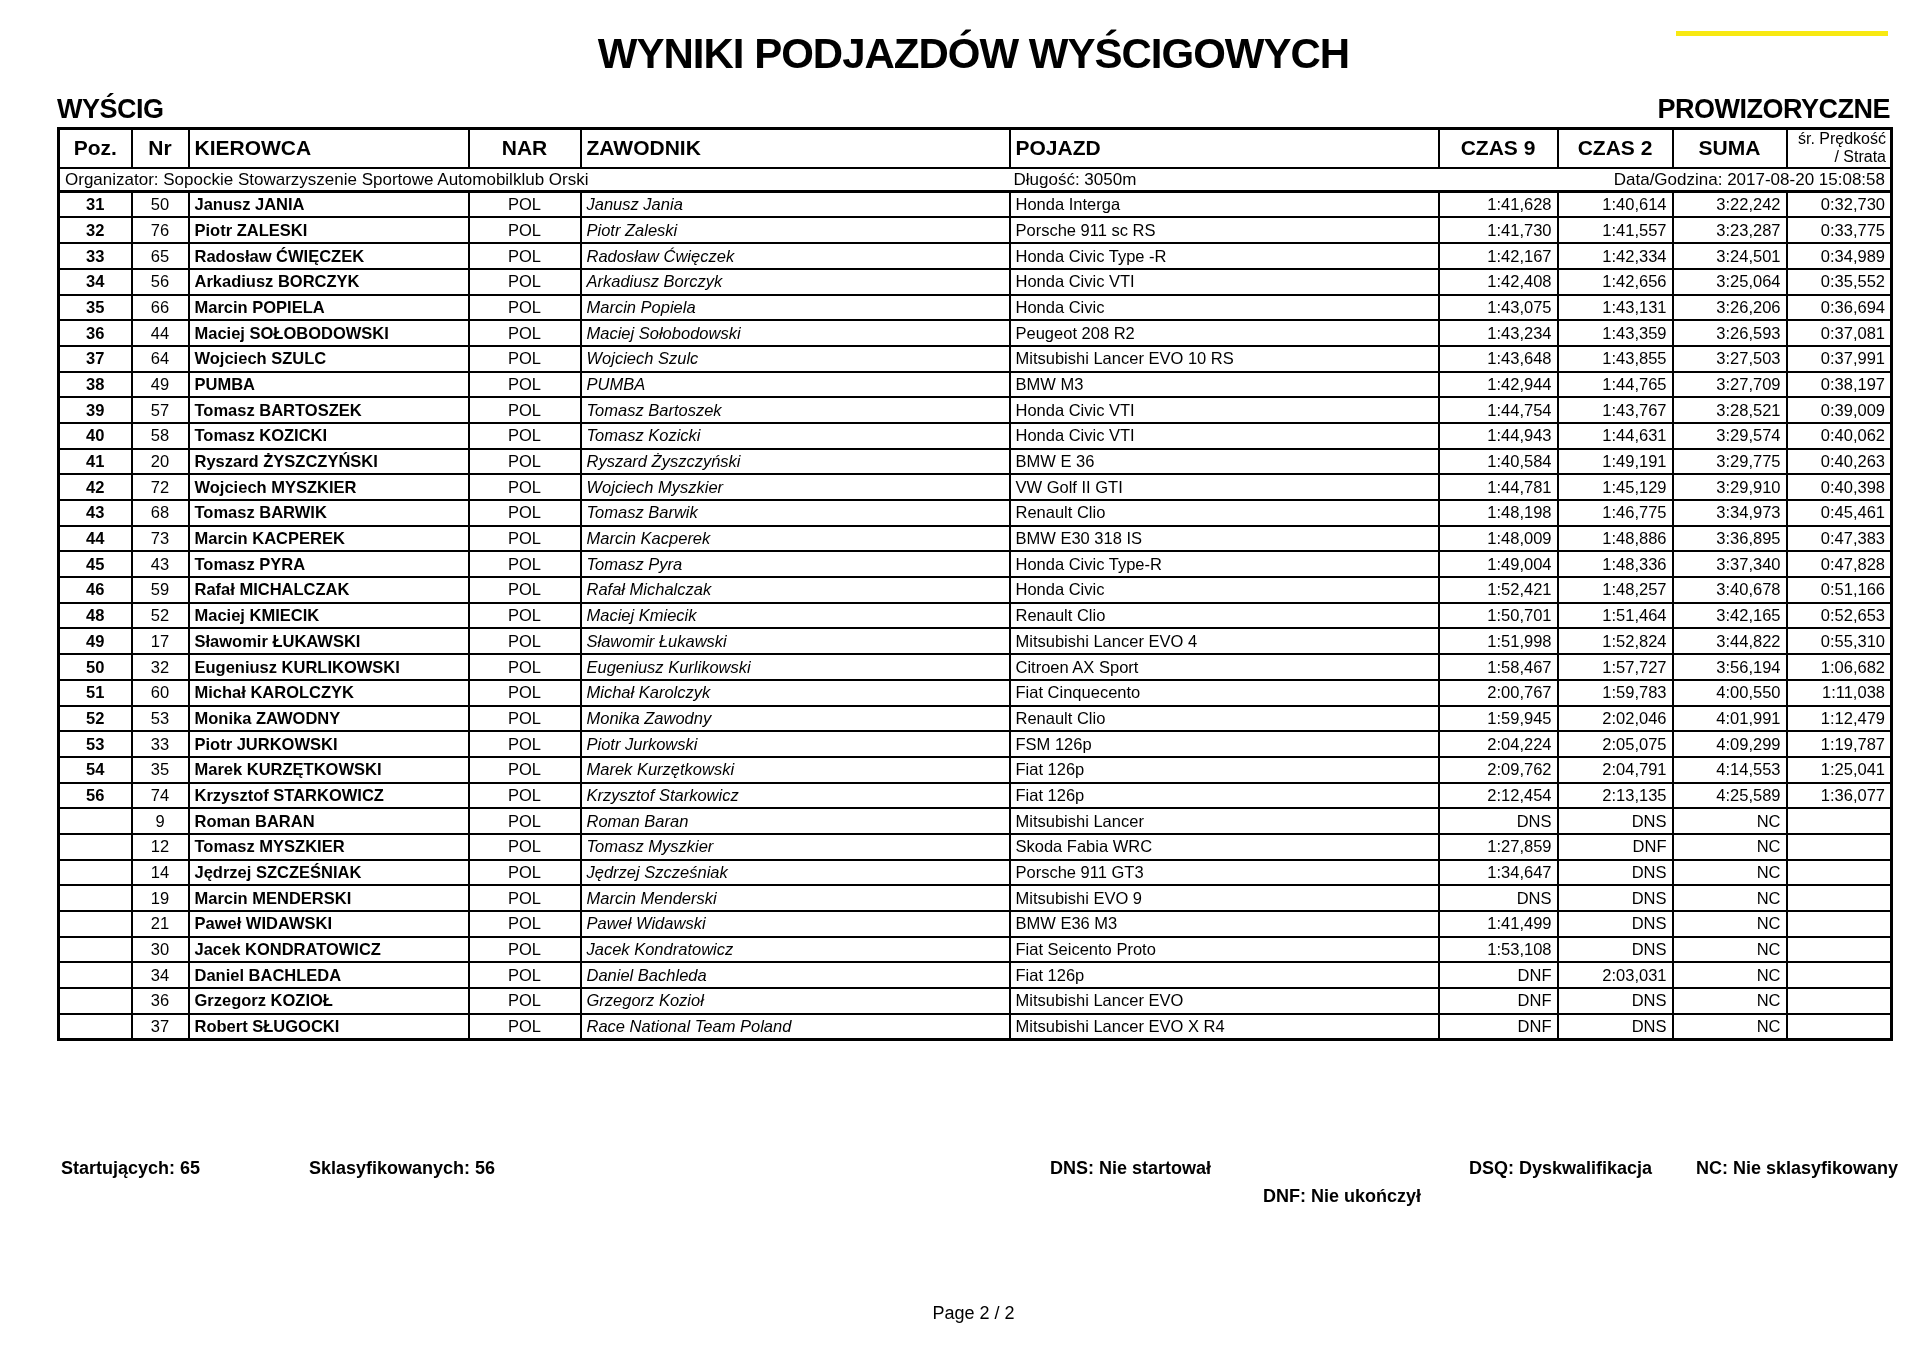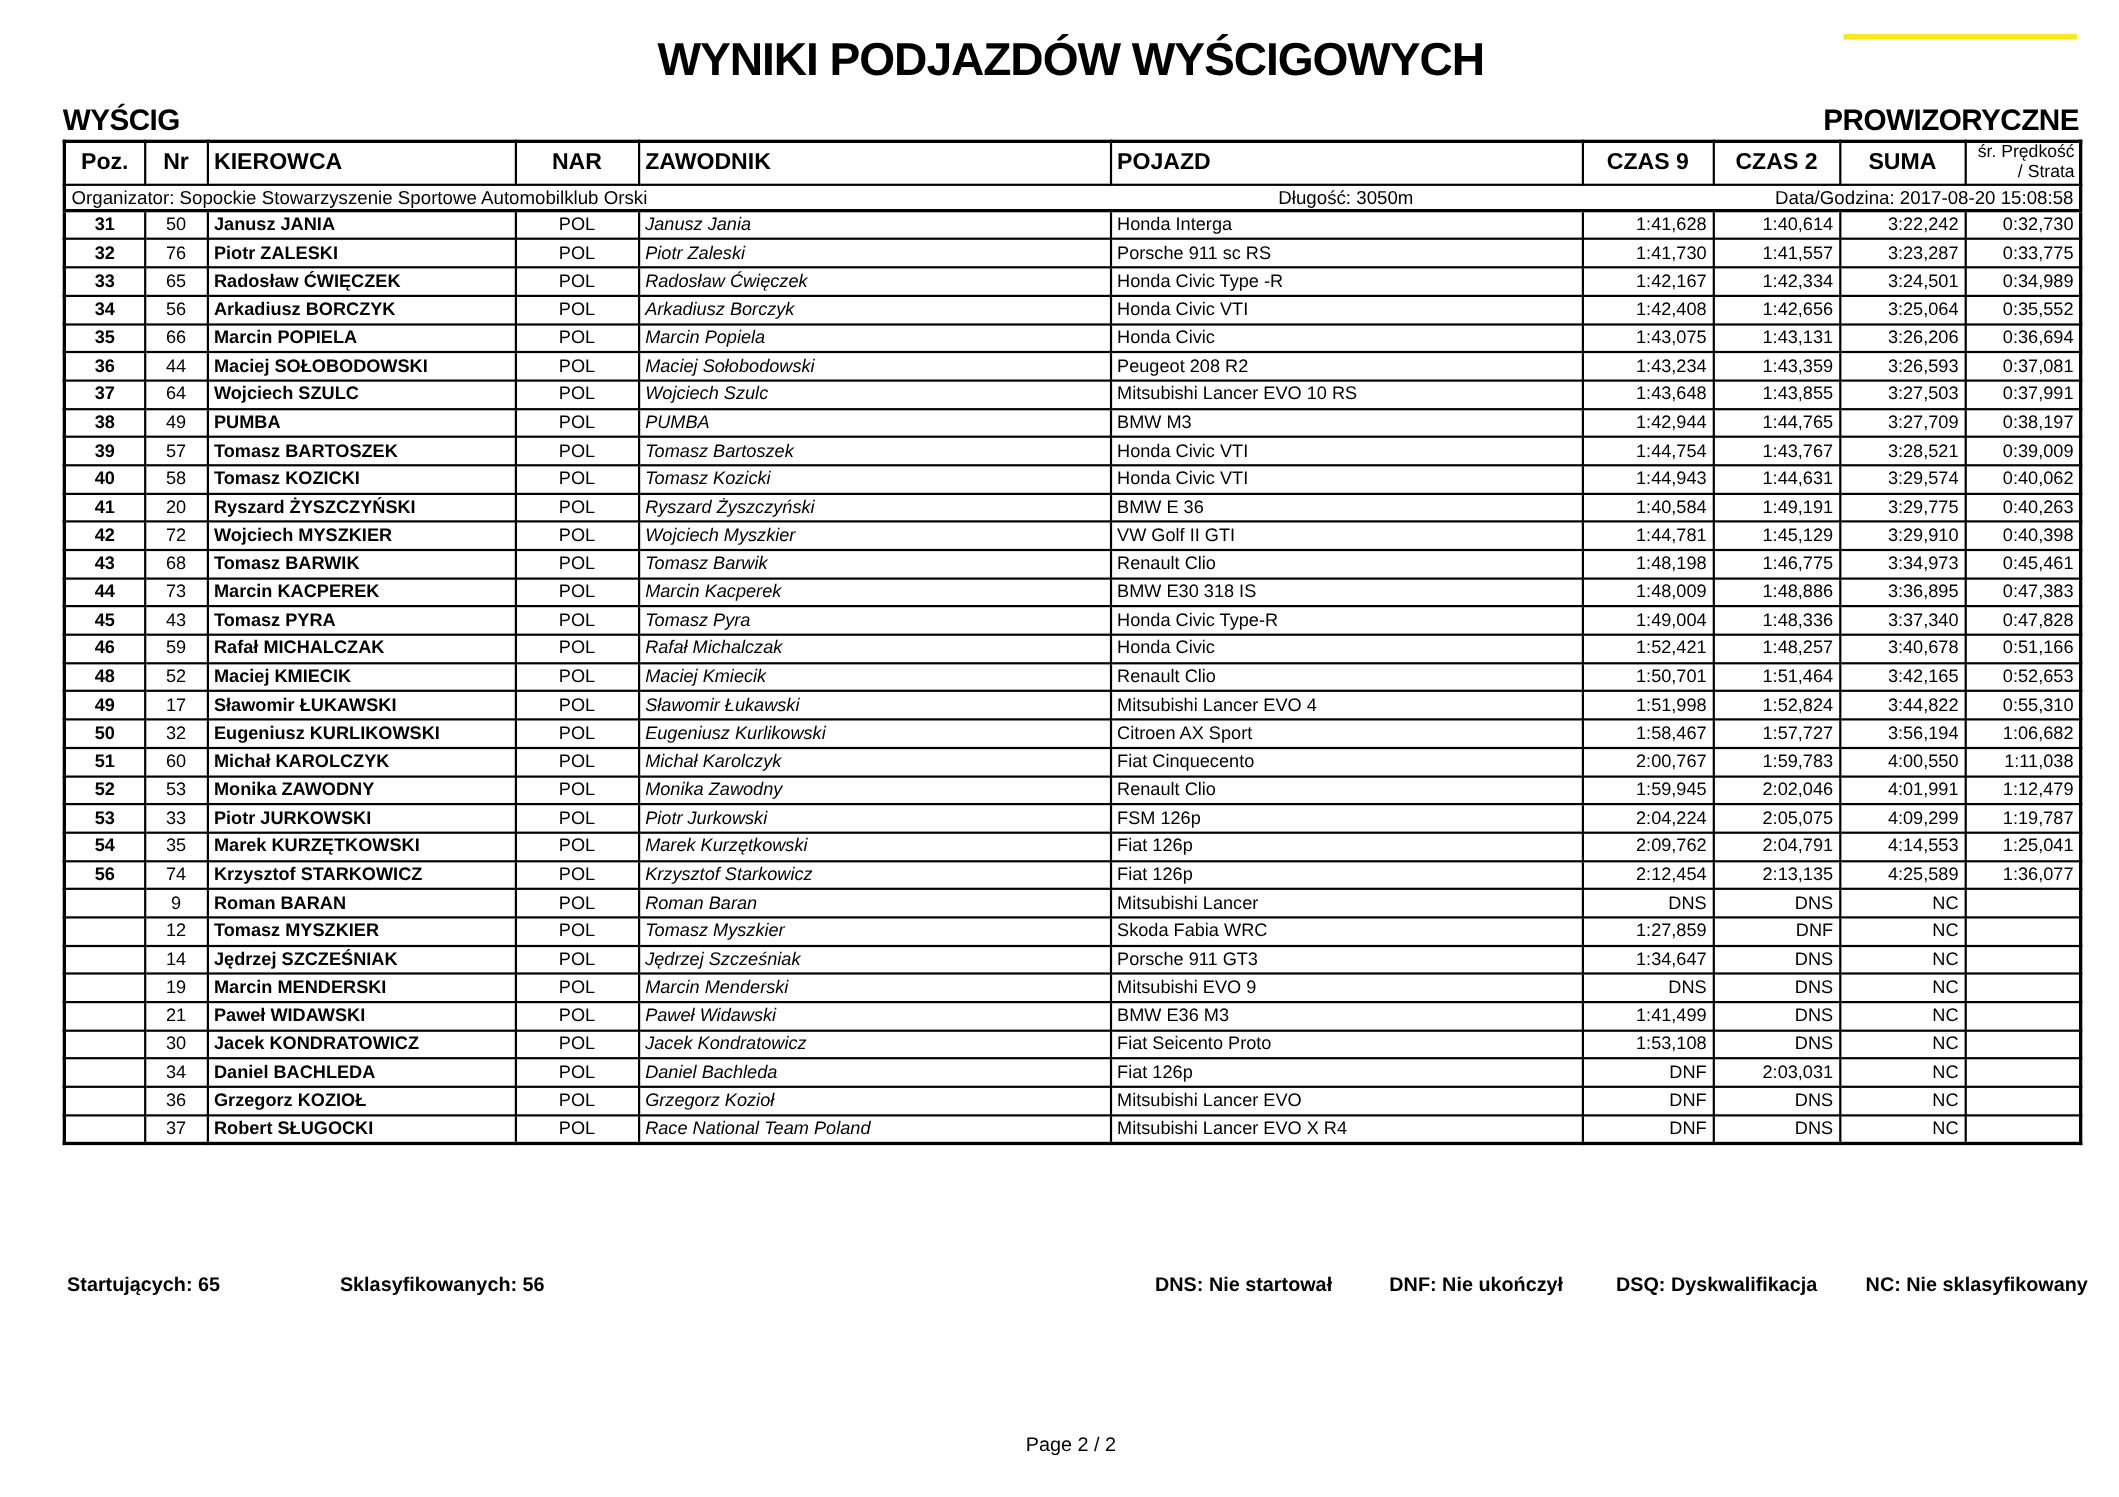--- a/index.html
+++ b/index.html
@@ -26,21 +26,21 @@
     position:absolute; left:57px; top:127px; width:1836px;
     border-collapse:collapse; table-layout:fixed;
     border:3px solid #000;
   }
   table.results td, table.results th { border:2px solid #000; overflow:hidden; white-space:nowrap; }
   tr.info-row td {
     border-left:none; border-right:none; border-bottom:3px solid #000;
     height:24px; font-size:17px; vertical-align:middle;
   }
   .info-org   { padding-left:5px; text-align:left; }
-  .info-len   { padding-left:4px; text-align:center;margin-top:40px; }
+  .info-len   { padding-left:4px; text-align:left;margin-top:40px; }
   .info-date  { padding-right:5px; text-align:right; }
   thead th {
     height:29px; font-size:21px; vertical-align:middle;
     border-bottom:5px double #000; padding:0 5px;
   }
   th.h-left   { text-align:left; }
   th.h-center { text-align:center; }
   th.h-small  {
     font-size:16px; font-weight:normal; text-align:right; line-height:1.15;
     padding-right:4px;
@@ -51,21 +51,21 @@
   td.c-kierowca { text-align:left; font-weight:bold; }
   td.c-nar      { text-align:center; }
   td.c-zawodnik { text-align:left; font-style:italic; }
   td.c-pojazd   { text-align:left; }
   td.c-czas1, td.c-czas2, td.c-suma, td.c-strata { text-align:right; }
   .footer-row { position:absolute; left:57px; top:1158px; width:1833px; height:24px; }
   .footer-row span { position:absolute; top:0; font-size:18px; font-weight:bold; white-space:nowrap; }
   .f-starters   { left:4px; }
   .f-classified { left:252px; }
   .f-dns { left:993px; }
-  .f-dnf { left:1206px; }
+  .f-dnf { left:1206px;margin-top:28px; }
   .f-dsq { left:1412px; }
   .f-nc  { left:1639px; }
   .page-number {
     position:absolute; left:57px; top:1303px; width:1833px;
     text-align:center; font-size:18px;
   }
 </style>
 </head>
 <body>
 

